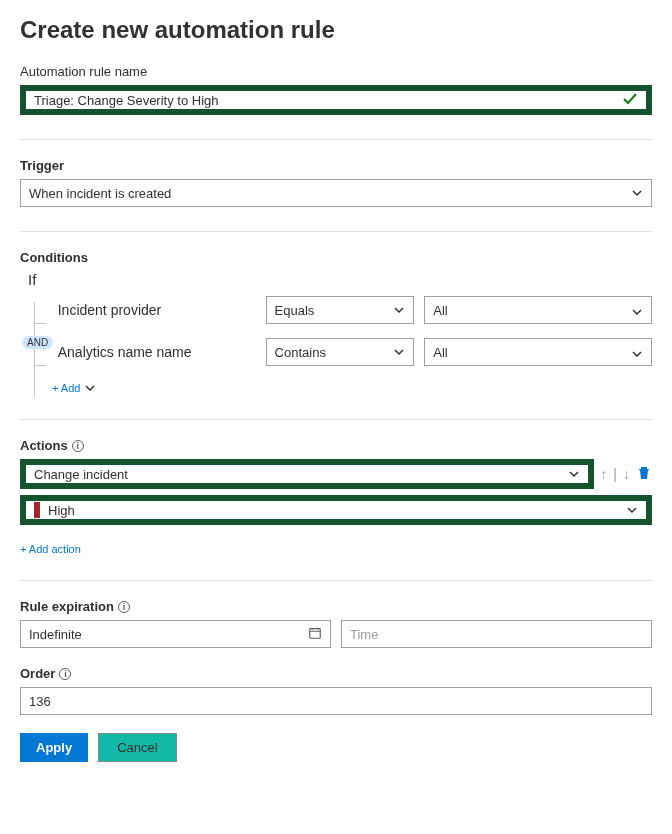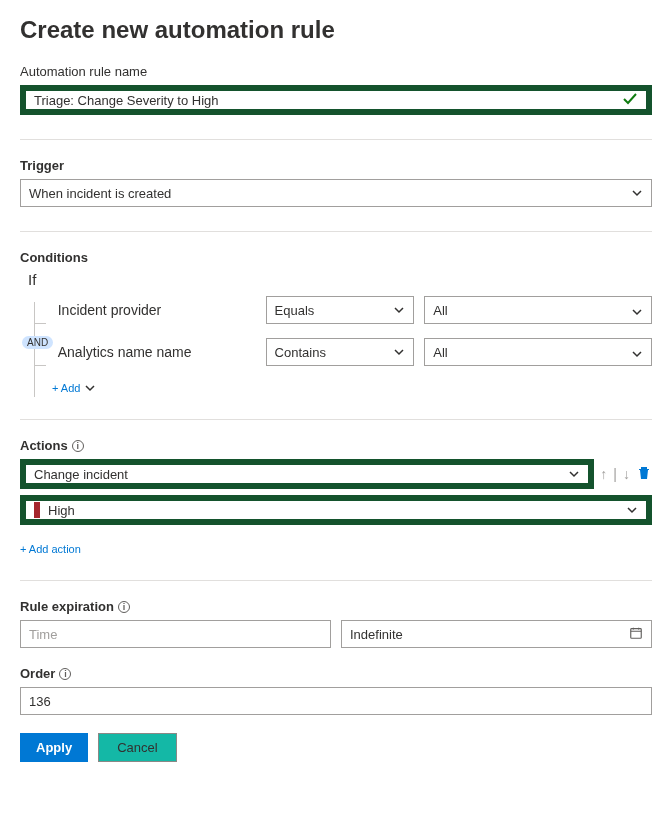--- a/index.html
+++ b/index.html
@@ -165,31 +165,31 @@
   </div>
 
   <hr class="sep">
 
   <div class="label bold">
     <span>Rule expiration</span>
     <span class="info-ico">i</span>
   </div>
   <div class="exp-row">
     <div class="field-gray">
-      <span class="placeholder">Time</span>
-    </div>
-    <div class="field-gray">
       <span>Indefinite</span>
       <span class="cal-ico">
         <svg viewBox="0 0 16 16">
             <rect x="2" y="3" width="12" height="11" rx="1"></rect>
             <path d="M2 6h12M5 2v2M11 2v2"></path>
           </svg>
       </span>
     </div>
+    <div class="field-gray">
+      <span class="placeholder">Time</span>
+    </div>
   </div>
 
   <div class="label bold" style="margin-top:18px;">
     <span>Order</span>
     <span class="info-ico">i</span>
   </div>
   <div class="field-gray">
     <span>136</span>
   </div>
 

